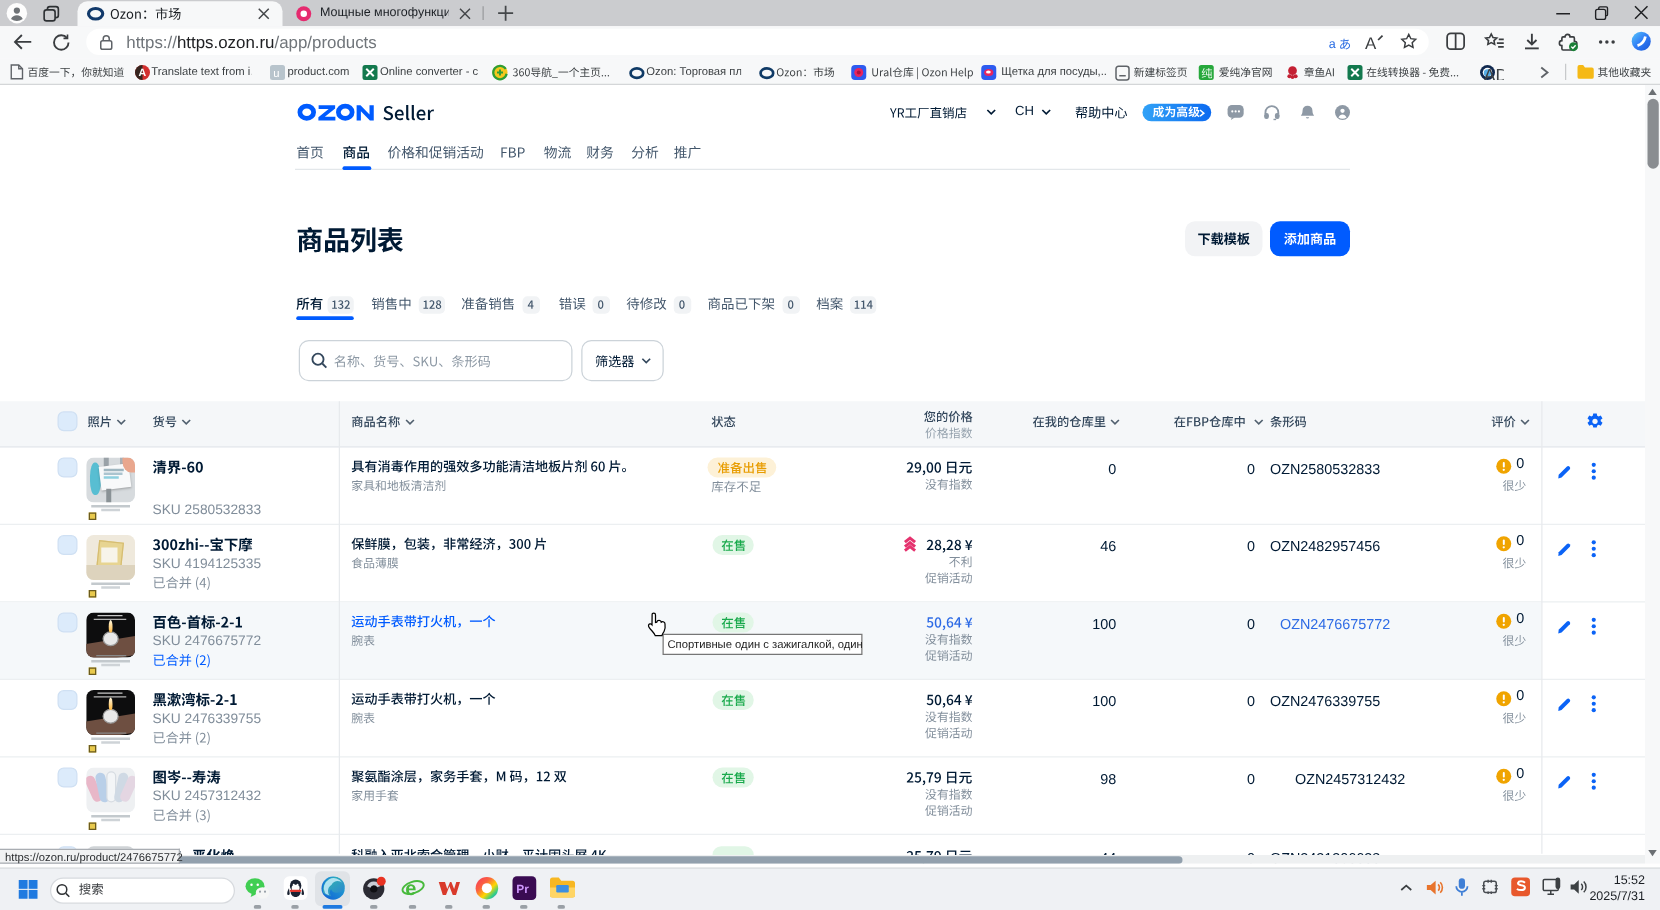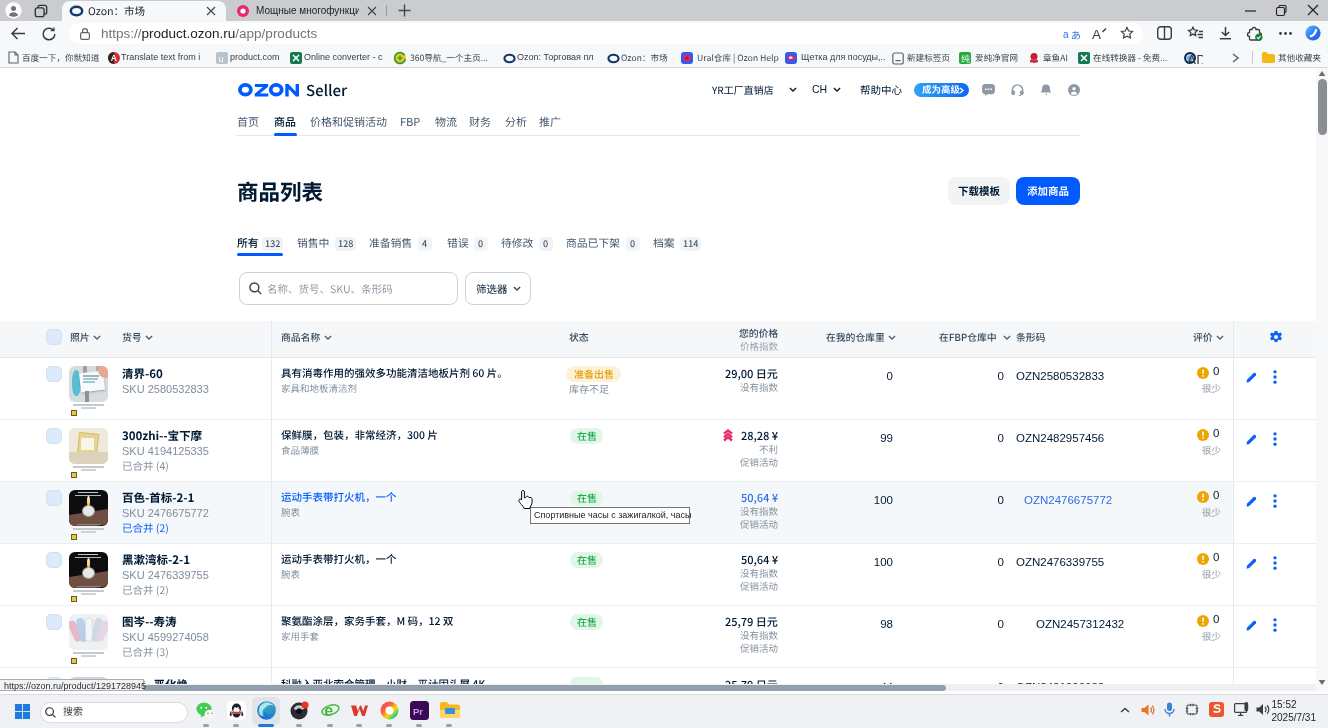--- a/index.html
+++ b/index.html
@@ -377,21 +377,21 @@
   </svg>
 <svg class="ic" style="left:42px;top:26.5px" width="14" height="14" viewBox="0 0 14 14" fill="none" stroke="#3a3d40" stroke-width="1.5">
     <path d="M12.8 7A5.8 5.8 0 1 1 7 1.2a6 6 0 0 1 4.6 2.1"></path>
     <path d="M12 0.5v3.2H8.8" stroke-width="1.3"></path>
   </svg>
 <div style="position:absolute;left:69px;top:23px;width:1074px;height:21px;background:#fff;border-radius:11px"></div>
 <svg class="ic" style="left:80px;top:28px" width="10" height="12" viewBox="0 0 10 12" fill="none" stroke="#5f6368" stroke-width="1.2">
     <rect x="0.6" y="4.6" width="8.8" height="6.8" rx="1.5"></rect>
     <path d="M2.6 4.5V3a2.4 2.4 0 0 1 4.8 0v1.5"></path>
   </svg>
-<div class="ab" style="left:101px;top:25.5px;font-size:13.5px;color:#70757a">https://<span style="color:#202124">product.ozon.ru</span>/app/products</div>
+<div class="ab" style="left:101px;top:25.5px;font-size:13.5px;color:#70757a">https://<span style="color:#202124">https.ozon.ru</span>/app/products</div>
 <svg class="ic" style="left:1063px;top:28px" width="16" height="12" viewBox="0 0 16 12">
     <text x="0" y="10" font-size="10" font-family="Liberation Sans" fill="#2b6de3">a</text>
   </svg>
 <svg class="t" style="left:1071.0px;top:39.0px;width:10.0px;height:1px;color:#2b6de3">
     <g fill="currentColor" transform="scale(0.01000,-0.01000)">
       <use href="#r3042" x="0"></use>
     </g>
   </svg>
 <svg class="ic" style="left:1092px;top:26px" width="15" height="14" viewBox="0 0 15 14">
     <text x="0" y="13" font-size="13.5" font-family="Liberation Sans" fill="#3a3d40">A</text>
@@ -1030,21 +1030,21 @@
 <div style="position:absolute;left:71px;top:410px;width:6px;height:6px;background:#e8c94c;border:1px solid #6b5b1e"></div>
 <svg class="t" style="left:122.0px;top:378.0px;width:40.8px;height:1px;color:#001a34">
     <g fill="currentColor" transform="scale(0.01150,-0.01150)">
       <use href="#b6e05" x="0"></use>
       <use href="#b754c" x="1000"></use>
       <use href="#b2d" x="2000"></use>
       <use href="#b36" x="2370"></use>
       <use href="#b30" x="2960"></use>
     </g>
   </svg>
-<div class="ab" style="left:122px;top:383px;font-size:11px;color:#808d9a">SKU 2580532833</div>
+<div class="ab" style="left:122px;top:402px;font-size:11px;color:#808d9a">SKU 2580532833</div>
 <svg class="t" style="left:281.0px;top:377.0px;width:226.7px;height:1px;color:#001a34">
     <g fill="currentColor" transform="scale(0.01050,-0.01050)">
       <use href="#m5177" x="0"></use>
       <use href="#m6709" x="1000"></use>
       <use href="#m6d88" x="2000"></use>
       <use href="#m6bd2" x="3000"></use>
       <use href="#m4f5c" x="4000"></use>
       <use href="#m7528" x="5000"></use>
       <use href="#m7684" x="6000"></use>
       <use href="#m5f3a" x="7000"></use>
@@ -1227,21 +1227,21 @@
     </g>
   </svg>
 <svg class="t" style="left:740.0px;top:465.5px;width:38.0px;height:1px;color:#808d9a">
     <g fill="currentColor" transform="scale(0.00950,-0.00950)">
       <use href="#r4fc3" x="0"></use>
       <use href="#r9500" x="1000"></use>
       <use href="#r6d3b" x="2000"></use>
       <use href="#r52a8" x="3000"></use>
     </g>
   </svg>
-<div class="ab" style="left:793px;top:432px;width:100px;text-align:right;font-size:11.5px;color:#001a34">99</div>
+<div class="ab" style="left:793px;top:432px;width:100px;text-align:right;font-size:11.5px;color:#001a34">46</div>
 <div class="ab" style="left:904px;top:432px;width:100px;text-align:right;font-size:11.5px;color:#001a34">0</div>
 <div class="ab" style="left:1016px;top:432px;font-size:11.5px;color:#001a34">OZN2482957456</div>
 <svg class="ic" style="left:1197px;top:429px" width="12" height="12" viewBox="0 0 13 13">
     <circle cx="6.5" cy="6.5" r="6.5" fill="#f0a400"></circle>
     <rect x="5.7" y="2.8" width="1.7" height="4.8" rx="0.8" fill="#fff"></rect>
     <circle cx="6.5" cy="9.6" r="1" fill="#fff"></circle>
   </svg>
 <div class="ab" style="left:1213px;top:427px;font-size:11.5px;color:#001a34">0</div>
 <svg class="t" style="left:1202.0px;top:454.0px;width:19.0px;height:1px;color:#808d9a">
     <g fill="currentColor" transform="scale(0.00950,-0.00950)">
@@ -1503,21 +1503,21 @@
 <svg class="t" style="left:122.0px;top:626.0px;width:54.5px;height:1px;color:#001a34">
     <g fill="currentColor" transform="scale(0.01150,-0.01150)">
       <use href="#b56fe" x="0"></use>
       <use href="#b5c91" x="1000"></use>
       <use href="#b2d" x="2000"></use>
       <use href="#b2d" x="2370"></use>
       <use href="#b5bff" x="2740"></use>
       <use href="#b6d9b" x="3740"></use>
     </g>
   </svg>
-<div class="ab" style="left:122px;top:631px;font-size:11px;color:#808d9a">SKU 4599274058</div>
+<div class="ab" style="left:122px;top:631px;font-size:11px;color:#808d9a">SKU 2457312432</div>
 <svg class="t" style="left:122.0px;top:656.0px;width:46.8px;height:1px;color:#808d9a">
     <g fill="currentColor" transform="scale(0.01050,-0.01050)">
       <use href="#r5df2" x="0"></use>
       <use href="#r5408" x="1000"></use>
       <use href="#r5e76" x="2000"></use>
       <use href="#r28" x="3224"></use>
       <use href="#r33" x="3562"></use>
       <use href="#r29" x="4117"></use>
     </g>
   </svg>
@@ -1655,37 +1655,37 @@
       <use href="#m2c" x="1140"></use>
       <use href="#m37" x="1438"></use>
       <use href="#m39" x="2008"></use>
       <use href="#m65e5" x="2803"></use>
       <use href="#m5143" x="3803"></use>
     </g>
   </svg>
 <div style="position:absolute;left:271px;top:321px;width:1px;height:362px;background:#e7eaed"></div>
 <div style="position:absolute;left:1233px;top:321px;width:1px;height:362px;background:#e7eaed"></div>
 <div style="position:absolute;left:530px;top:507px;width:160px;height:17px;background:#fff;border:1px solid #767676;"></div>
-<div class="ab" style="left:534px;top:510px;font-size:9px;color:#222">Спортивные часы с зажигалкой, часы</div>
+<div class="ab" style="left:534px;top:510px;font-size:9px;color:#222">Спортивные один с зажигалкой, один</div>
 <svg class="ic" style="left:518px;top:489px" width="16" height="20" viewBox="0 0 16 20">
     <path d="M5 1.5c.8 0 1.4.6 1.4 1.4v6l1-.2c.5-2 3.4-1.7 3.6 0 1.4-.9 3 .2 3 1.5 0 0 .5 3.6-.7 5.8-.8 1.5-1.6 2.4-1.7 3.5H6.2c-.4-1.2-1.3-2.3-2.7-3.9C2 14 .8 12.5.8 11.5c0-1.4 1.8-2 2.8-.7l.1-8C3.6 2 4.2 1.5 5 1.5z" fill="#fff" stroke="#000" stroke-width="1"></path>
   </svg>
 <div style="position:absolute;left:1316px;top:68px;width:12px;height:623px;background:#f7f8f9"></div>
 <svg class="ic" style="left:1318px;top:70px" width="8" height="8" viewBox="0 0 8 8" fill="#6b6f73">
     <path d="M4 1 7.4 6H0.6z"></path>
   </svg>
 <div style="position:absolute;left:1317.5px;top:79px;width:9px;height:56px;background:#8a8d91;border-radius:5px"></div>
 <svg class="ic" style="left:1318px;top:678px" width="8" height="8" viewBox="0 0 8 8" fill="#6b6f73">
     <path d="M4 7 0.6 2h6.8z"></path>
   </svg>
 <div style="position:absolute;left:0px;top:684px;width:1316px;height:7px;background:#eef0f1"></div>
 <div style="position:absolute;left:1px;top:684.5px;width:945px;height:6px;background:#92a0ad;border-radius:3px"></div>
 <div style="position:absolute;left:0px;top:691px;width:1328px;height:3px;background:#fefefe"></div>
 <div style="position:absolute;left:0px;top:679px;width:144px;height:12px;background:#f1f2f3;border:1px solid #a9adb2;border-left:0"></div>
-<div class="ab" style="left:4px;top:680.5px;font-size:9px;color:#2a2d30">https://ozon.ru/product/1291728945</div>
+<div class="ab" style="left:4px;top:680.5px;font-size:9px;color:#2a2d30">https://ozon.ru/product/2476675772</div>
 <div style="position:absolute;left:0px;top:694px;width:1328px;height:34px;background:#eff1f4;border-top:1px solid #d9dbde"></div>
 <svg class="ic" style="left:15px;top:704px" width="15" height="15" viewBox="0 0 17 17">
     <rect x="0" y="0" width="8" height="8" fill="#1f7ae0"></rect>
     <rect x="9" y="0" width="8" height="8" fill="#1f7ae0"></rect>
     <rect x="0" y="9" width="8" height="8" fill="#1f7ae0"></rect>
     <rect x="9" y="9" width="8" height="8" fill="#1f7ae0"></rect>
   </svg>
 <div style="position:absolute;left:40px;top:701.5px;width:148px;height:21px;background:#fff;border:1px solid #d7dade;border-radius:11px"></div>
 <svg class="ic" style="left:45px;top:706.5px" width="11" height="11" viewBox="0 0 12 12" fill="none" stroke="#2e3134" stroke-width="1.3">
     <circle cx="5" cy="5" r="4.2"></circle>
@@ -1798,12 +1798,12 @@
   </svg>
 <svg class="ic" style="left:1234px;top:702px" width="16" height="15" viewBox="0 0 16 15" fill="none" stroke="#3c4043" stroke-width="1.2">
     <rect x="0.6" y="1.6" width="12" height="8.8" rx="1"></rect>
     <path d="M4 13.4h5.2M6.6 10.5v2.9"></path>
     <rect x="11" y="0.6" width="2.6" height="8" rx="1.3" fill="#3c4043"></rect>
   </svg>
 <svg class="ic" style="left:1256px;top:703px" width="14" height="13" viewBox="0 0 14 13">
     <path d="M0.5 4.5h2.8L7 1v11L3.3 8.5H0.5z" fill="#3c4043"></path>
     <path d="M9 4a3.5 3.5 0 0 1 0 5M11 2.2a6 6 0 0 1 0 8.6" stroke="#3c4043" stroke-width="1.2" fill="none"></path>
   </svg>
-<div class="ab" style="right:12px;top:699px;font-size:10px;color:#1b1f24;text-align:left;line-height:12.5px">15:52<br>2025/7/31</div>
+<div class="ab" style="right:12px;top:699px;font-size:10px;color:#1b1f24;text-align:right;line-height:12.5px">15:52<br>2025/7/31</div>
 </body></html>

